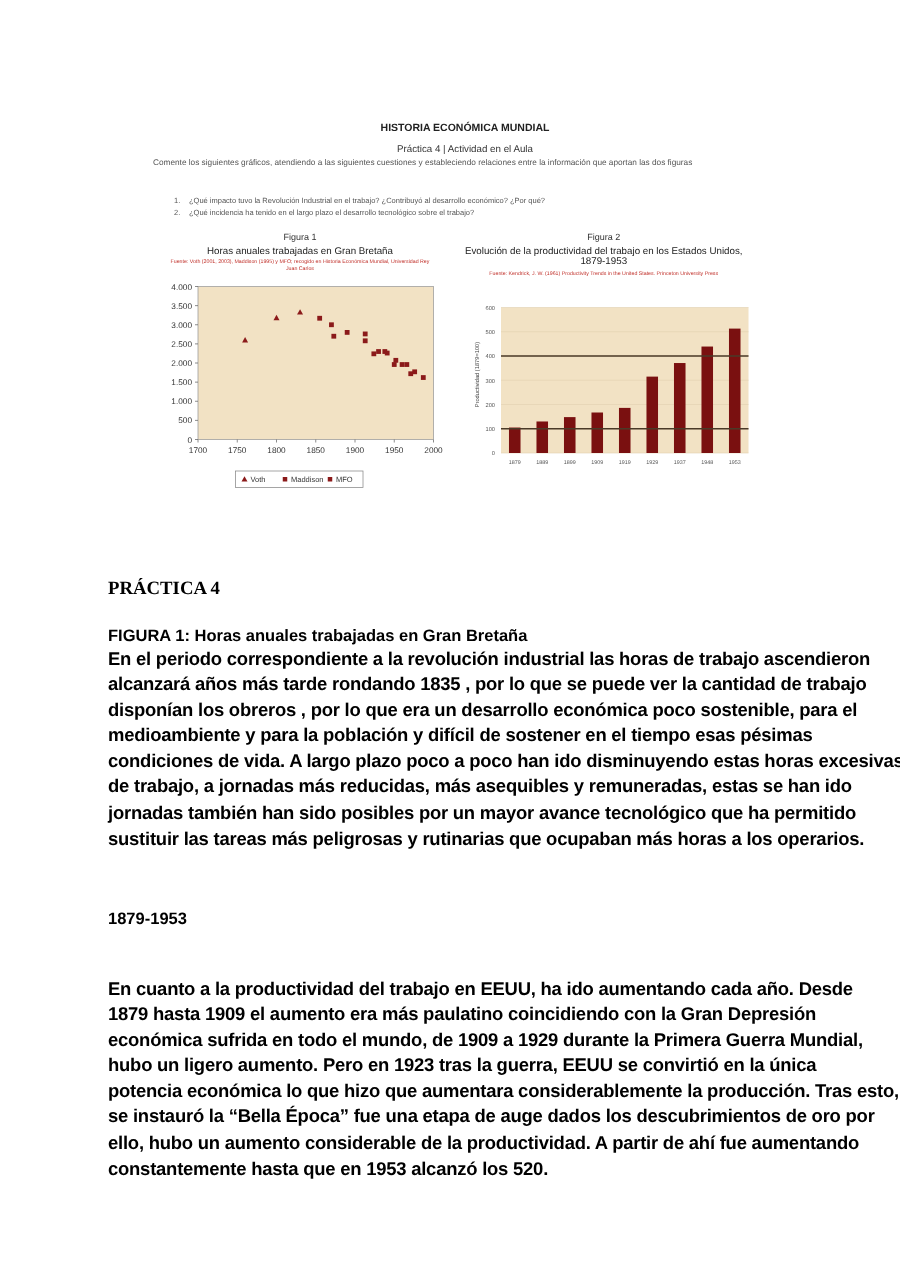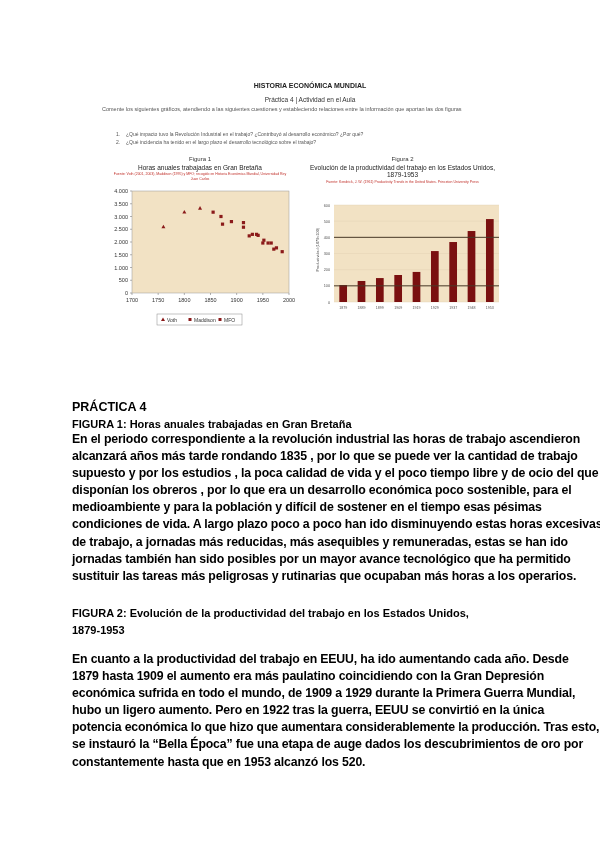--- a/index.html
+++ b/index.html
@@ -15,21 +15,21 @@
   .sheet-q .num { display: inline-block; width: 10px; }
 
   .fig { position: absolute; }
   .fig-cap { position: absolute; width: 100%; text-align: center; font-size: 6px; color: #333; }
   .fig-title { position: absolute; width: 100%; text-align: center; font-size: 6.5px; color: #222; line-height: 7px; }
   .fig-src { position: absolute; width: 100%; text-align: center; font-size: 3.5px; color: #c0302a; line-height: 4.5px; }
 
   svg text { font-family: "Liberation Sans", sans-serif; }
 
   
-  .h-prac { position: absolute; left: 72px; top: 400px; font-size: 12.5px; font-weight: bold; }
+  .h-prac { position: absolute; left: 72px; top: 385px; font-size: 12.5px; font-weight: bold; font-family: Liberation Serif, serif; }
   .h-fig { position: absolute; left: 72px; font-size: 11px; font-weight: bold; line-height: 17px; width: 470px; }
   .para { position: absolute; left: 72px; width: 472px; font-size: 12.3px; line-height: 17.1px; letter-spacing: -0.15px; }
   .para .ln { display: block; white-space: nowrap; font-weight: bold; }
 </style>
 </head>
 <body>
 
 <div class="page">
 
   <div class="sheet">
@@ -157,35 +157,34 @@
         <line x1="34" x2="199" y1="81.33333333333334" y2="81.33333333333334" stroke="#4a3a28" stroke-width="1"></line>
       </svg>
   </div>
 
   <div class="h-prac">PRÁCTICA 4</div>
 
   <div class="h-fig" style="top:416px;">FIGURA 1: Horas anuales trabajadas en Gran Bretaña</div>
   <div class="para" id="p1" style="top:431px;">
       <span class="ln">En el periodo correspondiente a la revolución industrial las horas de trabajo ascendieron</span>
       <span class="ln">alcanzará años más tarde rondando 1835 , por lo que se puede ver la cantidad de trabajo</span>
-      <span class="ln">supuesto y por los estudios , la poca calidad de vida y el poco tiempo libre y de ocio del que</span>
       <span class="ln">disponían los obreros , por lo que era un desarrollo económica poco sostenible, para el</span>
       <span class="ln">medioambiente y para la población y difícil de sostener en el tiempo esas pésimas</span>
       <span class="ln">condiciones de vida. A largo plazo poco a poco han ido disminuyendo estas horas excesivas</span>
       <span class="ln">de trabajo, a jornadas más reducidas, más asequibles y remuneradas, estas se han ido</span>
       <span class="ln">jornadas también han sido posibles por un mayor avance tecnológico que ha permitido</span>
       <span class="ln">sustituir las tareas más peligrosas y rutinarias que ocupaban más horas a los operarios.</span>
     </div>
 
   <div class="h-fig" style="top:605px;">
-    <span style="display:block">FIGURA 2: Evolución de la productividad del trabajo en los Estados Unidos,</span>
     <span style="display:block">1879-1953</span>
   </div>
   <div class="para" id="p2" style="top:651px;">
       <span class="ln">En cuanto a la productividad del trabajo en EEUU, ha ido aumentando cada año. Desde</span>
       <span class="ln">1879 hasta 1909 el aumento era más paulatino coincidiendo con la Gran Depresión</span>
       <span class="ln">económica sufrida en todo el mundo, de 1909 a 1929 durante la Primera Guerra Mundial,</span>
-      <span class="ln">hubo un ligero aumento.  Pero en 1922 tras la guerra, EEUU se convirtió en la única</span>
+      <span class="ln">hubo un ligero aumento.  Pero en 1923 tras la guerra, EEUU se convirtió en la única</span>
       <span class="ln">potencia económica lo que hizo que aumentara considerablemente la producción. Tras esto,</span>
       <span class="ln">se instauró la “Bella Época” fue una etapa de auge dados los descubrimientos de oro por</span>
+      <span class="ln">ello, hubo un aumento considerable de la productividad. A partir de ahí fue aumentando</span>
       <span class="ln">constantemente hasta que en 1953 alcanzó los 520.</span>
     </div>
 </div>
 
 </body></html>

